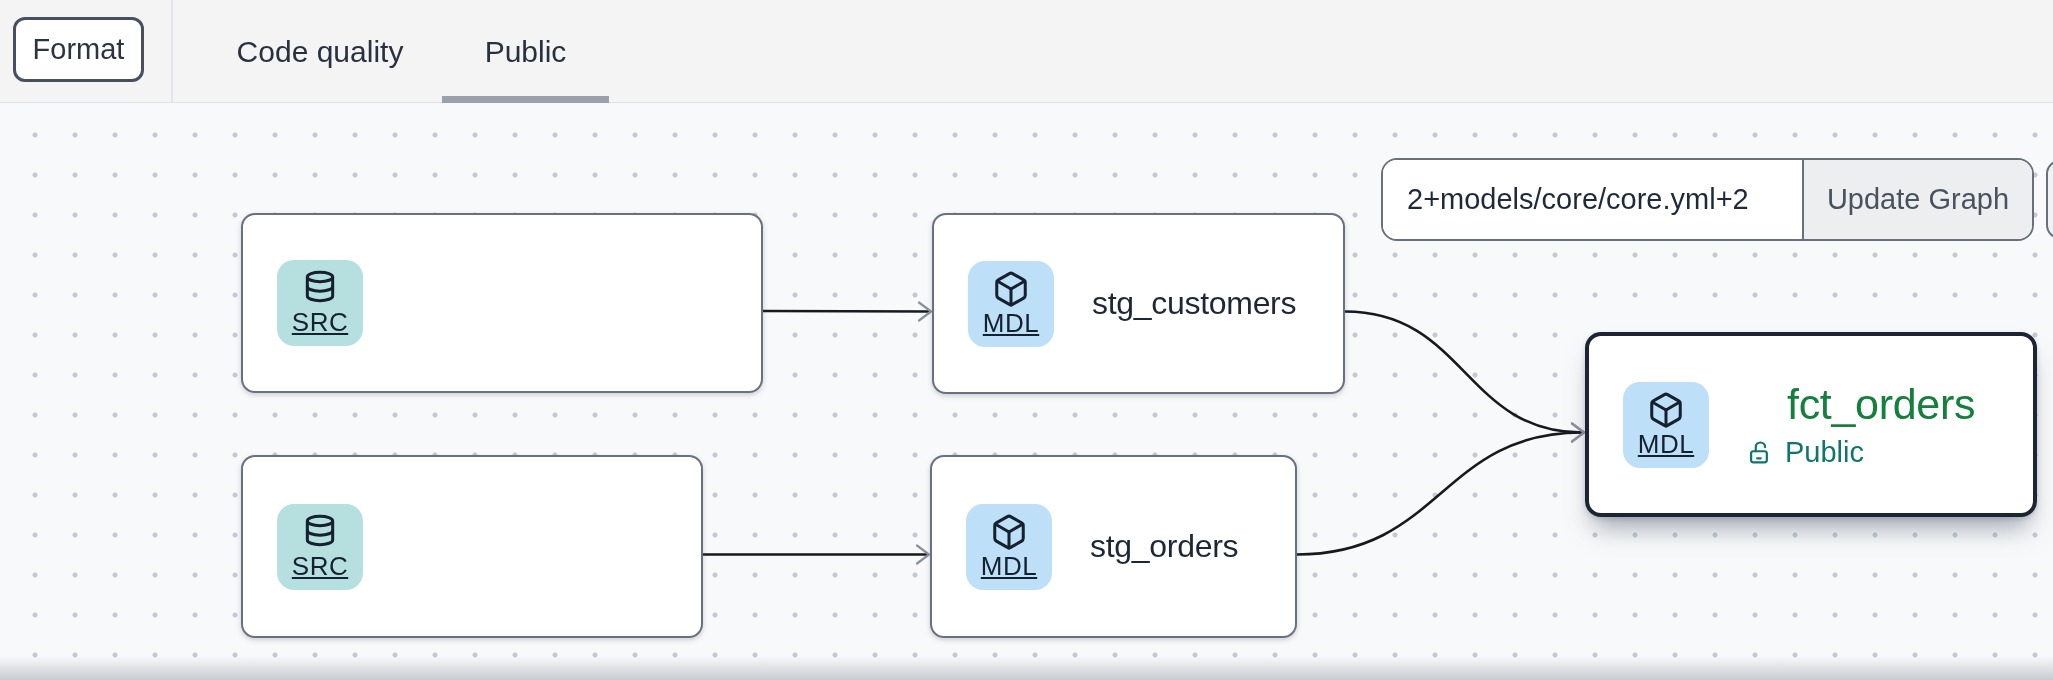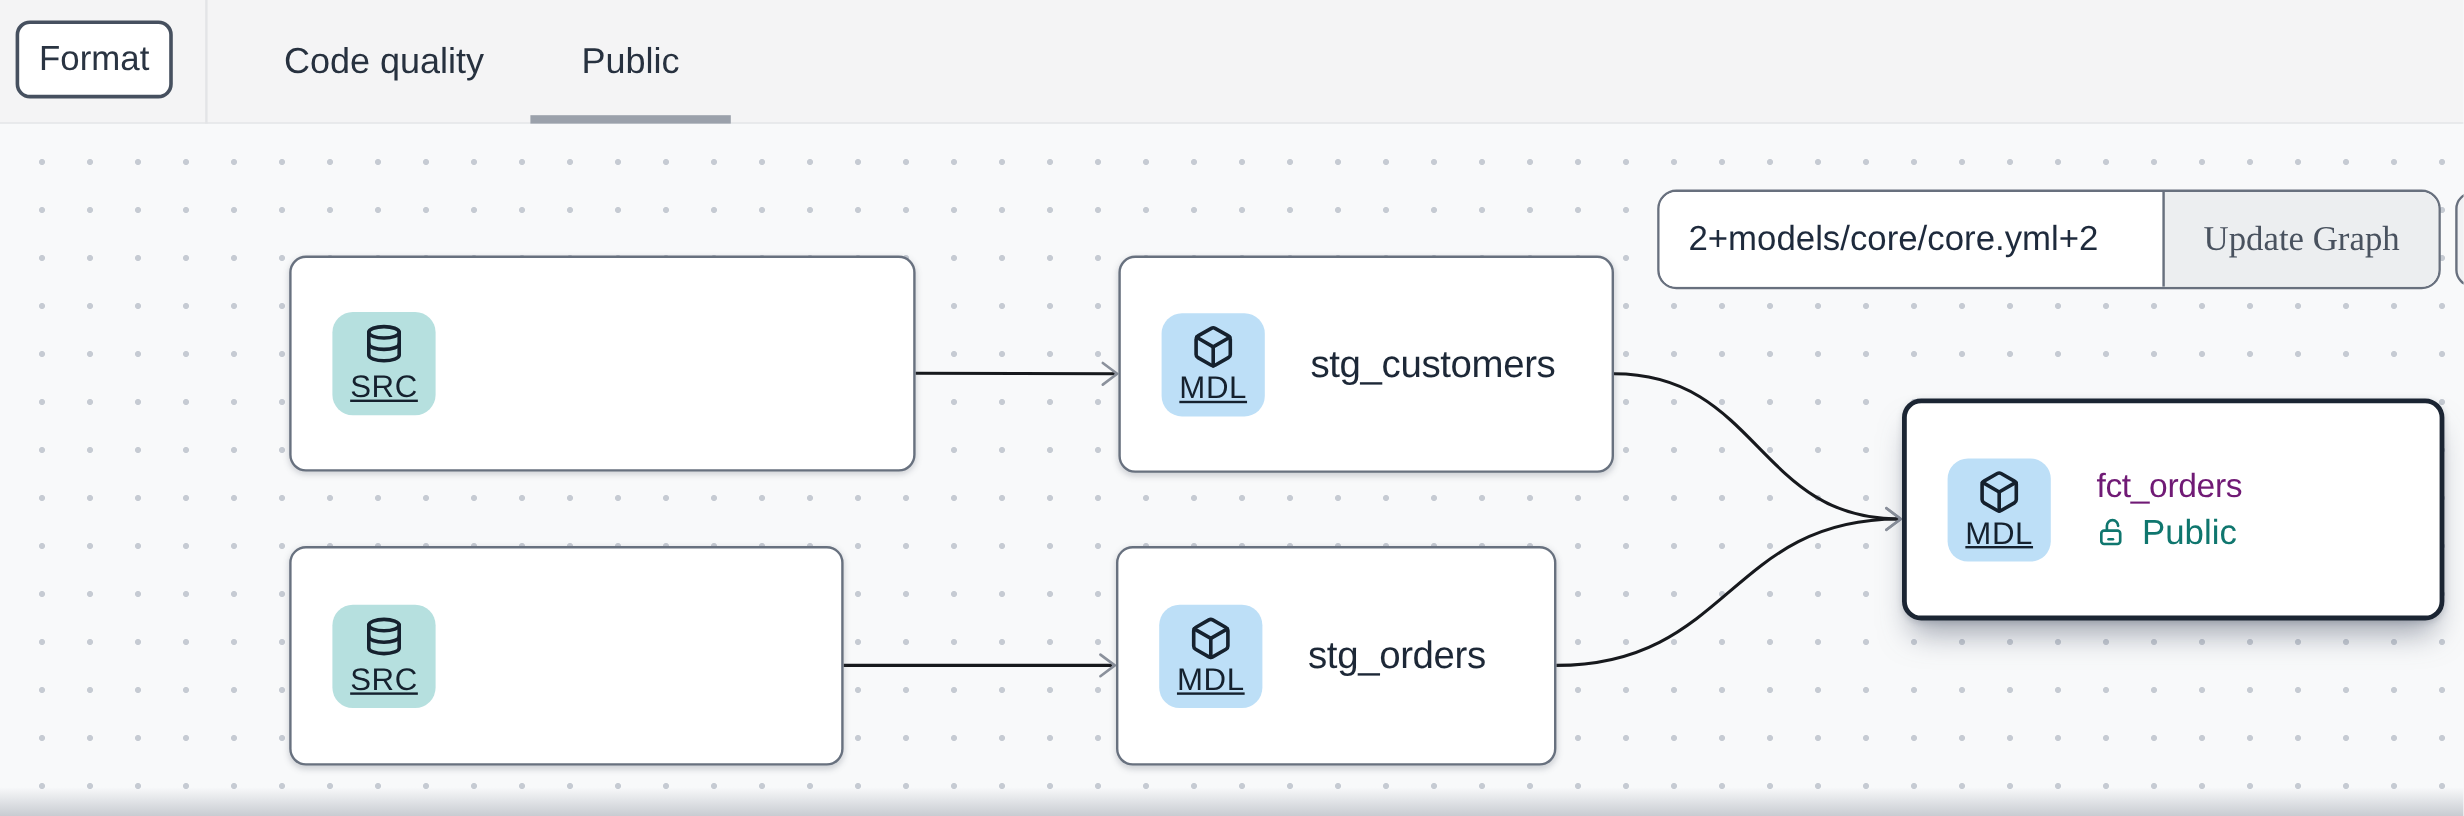--- a/index.html
+++ b/index.html
@@ -28,37 +28,37 @@
             background-size:40px 40px; background-position:15px 12px; }
   .edges { position:absolute; top:0; left:0; width:2053px; height:577px; pointer-events:none; }
 
   
   .panel { position:absolute; left:1357px; top:55px; width:653px; height:83px;
             border:2px solid #68707e; border-radius:16px; background:#ffffff;
             display:flex; overflow:hidden; z-index:10;margin-left:24px; }
   .panel-input { flex:1; border:none; outline:none; background:#ffffff;
             font-size:29px; color:#1e2a3c; padding:0 24px; font-family:inherit; min-width:0; }
   .panel-btn { width:230px; background:#eceef0; border:none; border-left:2px solid #68707e;
-            font-size:29px; color:#49525f; font-family:Liberation Serif, serif; cursor:pointer; }
+            font-size:29px; color:#49525f; font-family:Liberation Sans, sans-serif; cursor:pointer; }
   .sliver { position:absolute; left:2046px; top:57px; width:40px; height:79px;
             border:2px solid #68707e; border-radius:14px 0 0 14px; background:#f1f2f4; z-index:10; }
 
   
   .node { position:absolute; background:#ffffff; border:2px solid #68717f; border-radius:14px;
             box-shadow:0 2px 5px rgba(70,80,95,0.25); display:flex; align-items:center;
             padding-left:34px; gap:38px; cursor:pointer; }
   .node.selected { border:4px solid #1b2533; border-radius:16px;
             box-shadow:0 18px 26px -8px rgba(85,95,115,0.55), 0 2px 5px rgba(70,80,95,0.2); }
   .badge { width:86px; height:86px; border-radius:17px; display:flex; flex-direction:column;
             align-items:center; justify-content:center; color:#15212e; flex-shrink:0;text-decoration:underline; }
   .badge svg { width:38px; height:38px; display:block; }
   .badge-label { font-size:26px; font-weight:500; line-height:1.05; margin-top:2px; letter-spacing:0.5px; }
   .node-label { font-size:32px; color:#1d2837; letter-spacing:-0.3px; white-space:nowrap; }
   .node-text-col { display:flex; flex-direction:column; }
-  .node-title { font-size:28px; color:#701a75; letter-spacing:-0.3px; white-space:nowrap; }
+  .node-title { font-size:43px; color:#15803d; letter-spacing:-0.3px; white-space:nowrap;margin-left:40px; }
   .node-access { display:flex; align-items:center; gap:10px; font-size:29px; color:#0f766e; margin-top:7px; }
   .node-access svg { width:28px; height:28px; display:block; }
 
   .bottom-fade { position:absolute; left:0; bottom:0; width:2053px; height:24px;
             background:linear-gradient(to bottom, rgba(141,148,160,0), rgba(141,148,160,0.45));
             z-index:15; pointer-events:none; }
 </style>
 </head>
 <body>
 

